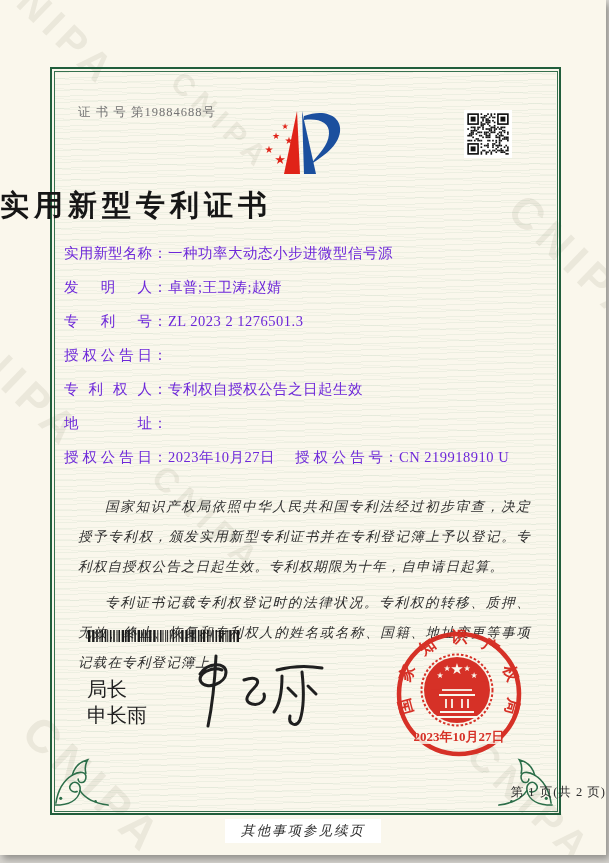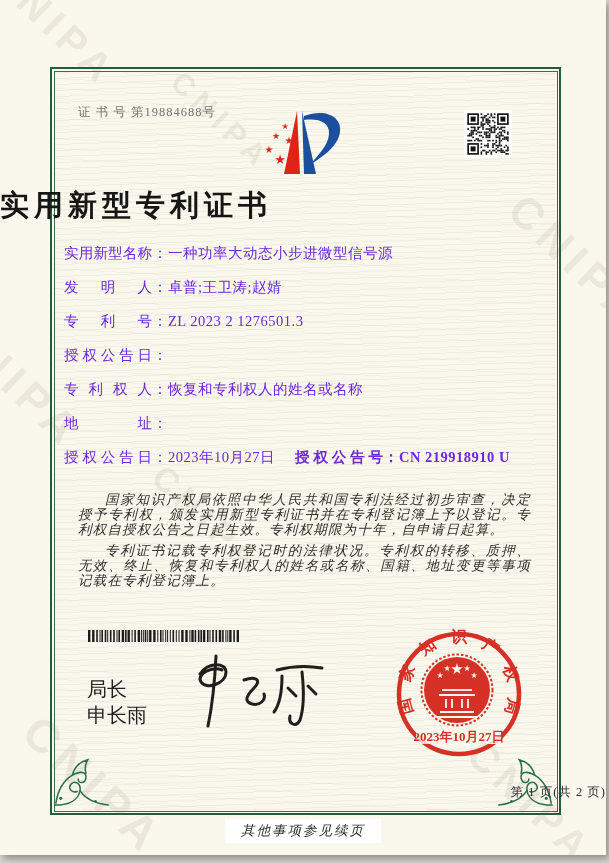--- a/index.html
+++ b/index.html
@@ -14,22 +14,22 @@
   .cert-no{position:absolute;left:78px;top:104px;font-size:12.5px;color:#737373;letter-spacing:1px;}
   .logo{position:absolute;left:254px;top:106px;width:92px;height:74px;}
   .qr{position:absolute;left:464px;top:110px;width:48px;height:48px;}
   .title{position:absolute;left:0;top:186px;width:100%;text-align:left;font-size:29px;font-weight:bold;color:#161616;letter-spacing:5px;}
   .fields{position:absolute;left:64px;top:243px;width:450px;font-size:14.5px;color:#6d28d9;}
   .frow{display:flex;align-items:flex-start;line-height:20px;margin-bottom:14px;}
   .flabel{display:inline-block;width:88px;text-align:justify;text-align-last:justify;flex:0 0 88px;}
   .fcolon{flex:0 0 16px;text-align:center;}
   .fvalue{letter-spacing:.5px;}
   .fvalue.addr{width:362px;}
-  .grant-group2{margin-left:20px;display:flex;font-weight:bold;}
-  .paras{position:absolute;left:78px;top:492px;width:453px;font-size:13.5px;line-height:15px;color:#2f2f2f;font-style:italic;letter-spacing:1.2px;text-align:justify;}
+  .grant-group2{margin-left:20px;display:flex;}
+  .paras{position:absolute;left:78px;top:492px;width:453px;font-size:13.5px;line-height:30px;color:#2f2f2f;font-style:italic;letter-spacing:1.2px;text-align:justify;}
   .paras p{margin:0 0 6px 0;text-indent:2em;}
   .barcode{position:absolute;left:88px;top:630px;width:154px;height:12px;}
   .sig-block{position:absolute;left:87px;top:676px;font-family:"Liberation Sans","DejaVu Sans",sans-serif;font-size:20px;color:#222;line-height:26px;}
   .sig-hand{position:absolute;left:182px;top:652px;width:150px;height:80px;}
   .seal{position:absolute;left:390px;top:628px;width:138px;height:138px;opacity:.95;}
   .page-indicator{position:absolute;left:0;top:784px;width:100%;text-align:right;font-size:12.5px;color:#2e2e2e;letter-spacing:1px;}
   .footer-note{position:absolute;left:50%;transform:translateX(-50%);top:819px;background:#ffffff;padding:3px 16px;font-size:13.5px;font-style:italic;letter-spacing:2px;color:#2f2f2f;white-space:nowrap;}
   .corner{position:absolute;width:58px;height:58px;}
   .corner.bl{left:53px;top:750px;}
   .corner.br{left:496px;top:750px;transform:scaleX(-1);}
@@ -312,21 +312,21 @@
       <span class="fcolon">：</span>
       <span class="fvalue">ZL 2023 2 1276501.3</span>
     </div>
     <div class="frow">
       <span class="flabel">授权公告日</span>
       <span class="fcolon">：</span>
     </div>
     <div class="frow">
       <span class="flabel">专利权人</span>
       <span class="fcolon">：</span>
-      <span class="fvalue">恢复和专利权人的姓名或名称</span>
+      <span class="fvalue">专利权自授权公告之日起生效</span>
     </div>
     <div class="frow">
       <span class="flabel">地址</span>
       <span class="fcolon">：</span>
     </div>
     <div class="frow">
       <span class="flabel">授权公告日</span>
       <span class="fcolon">：</span>
       <span class="fvalue">2023年10月27日</span>
       <span class="grant-group2">

